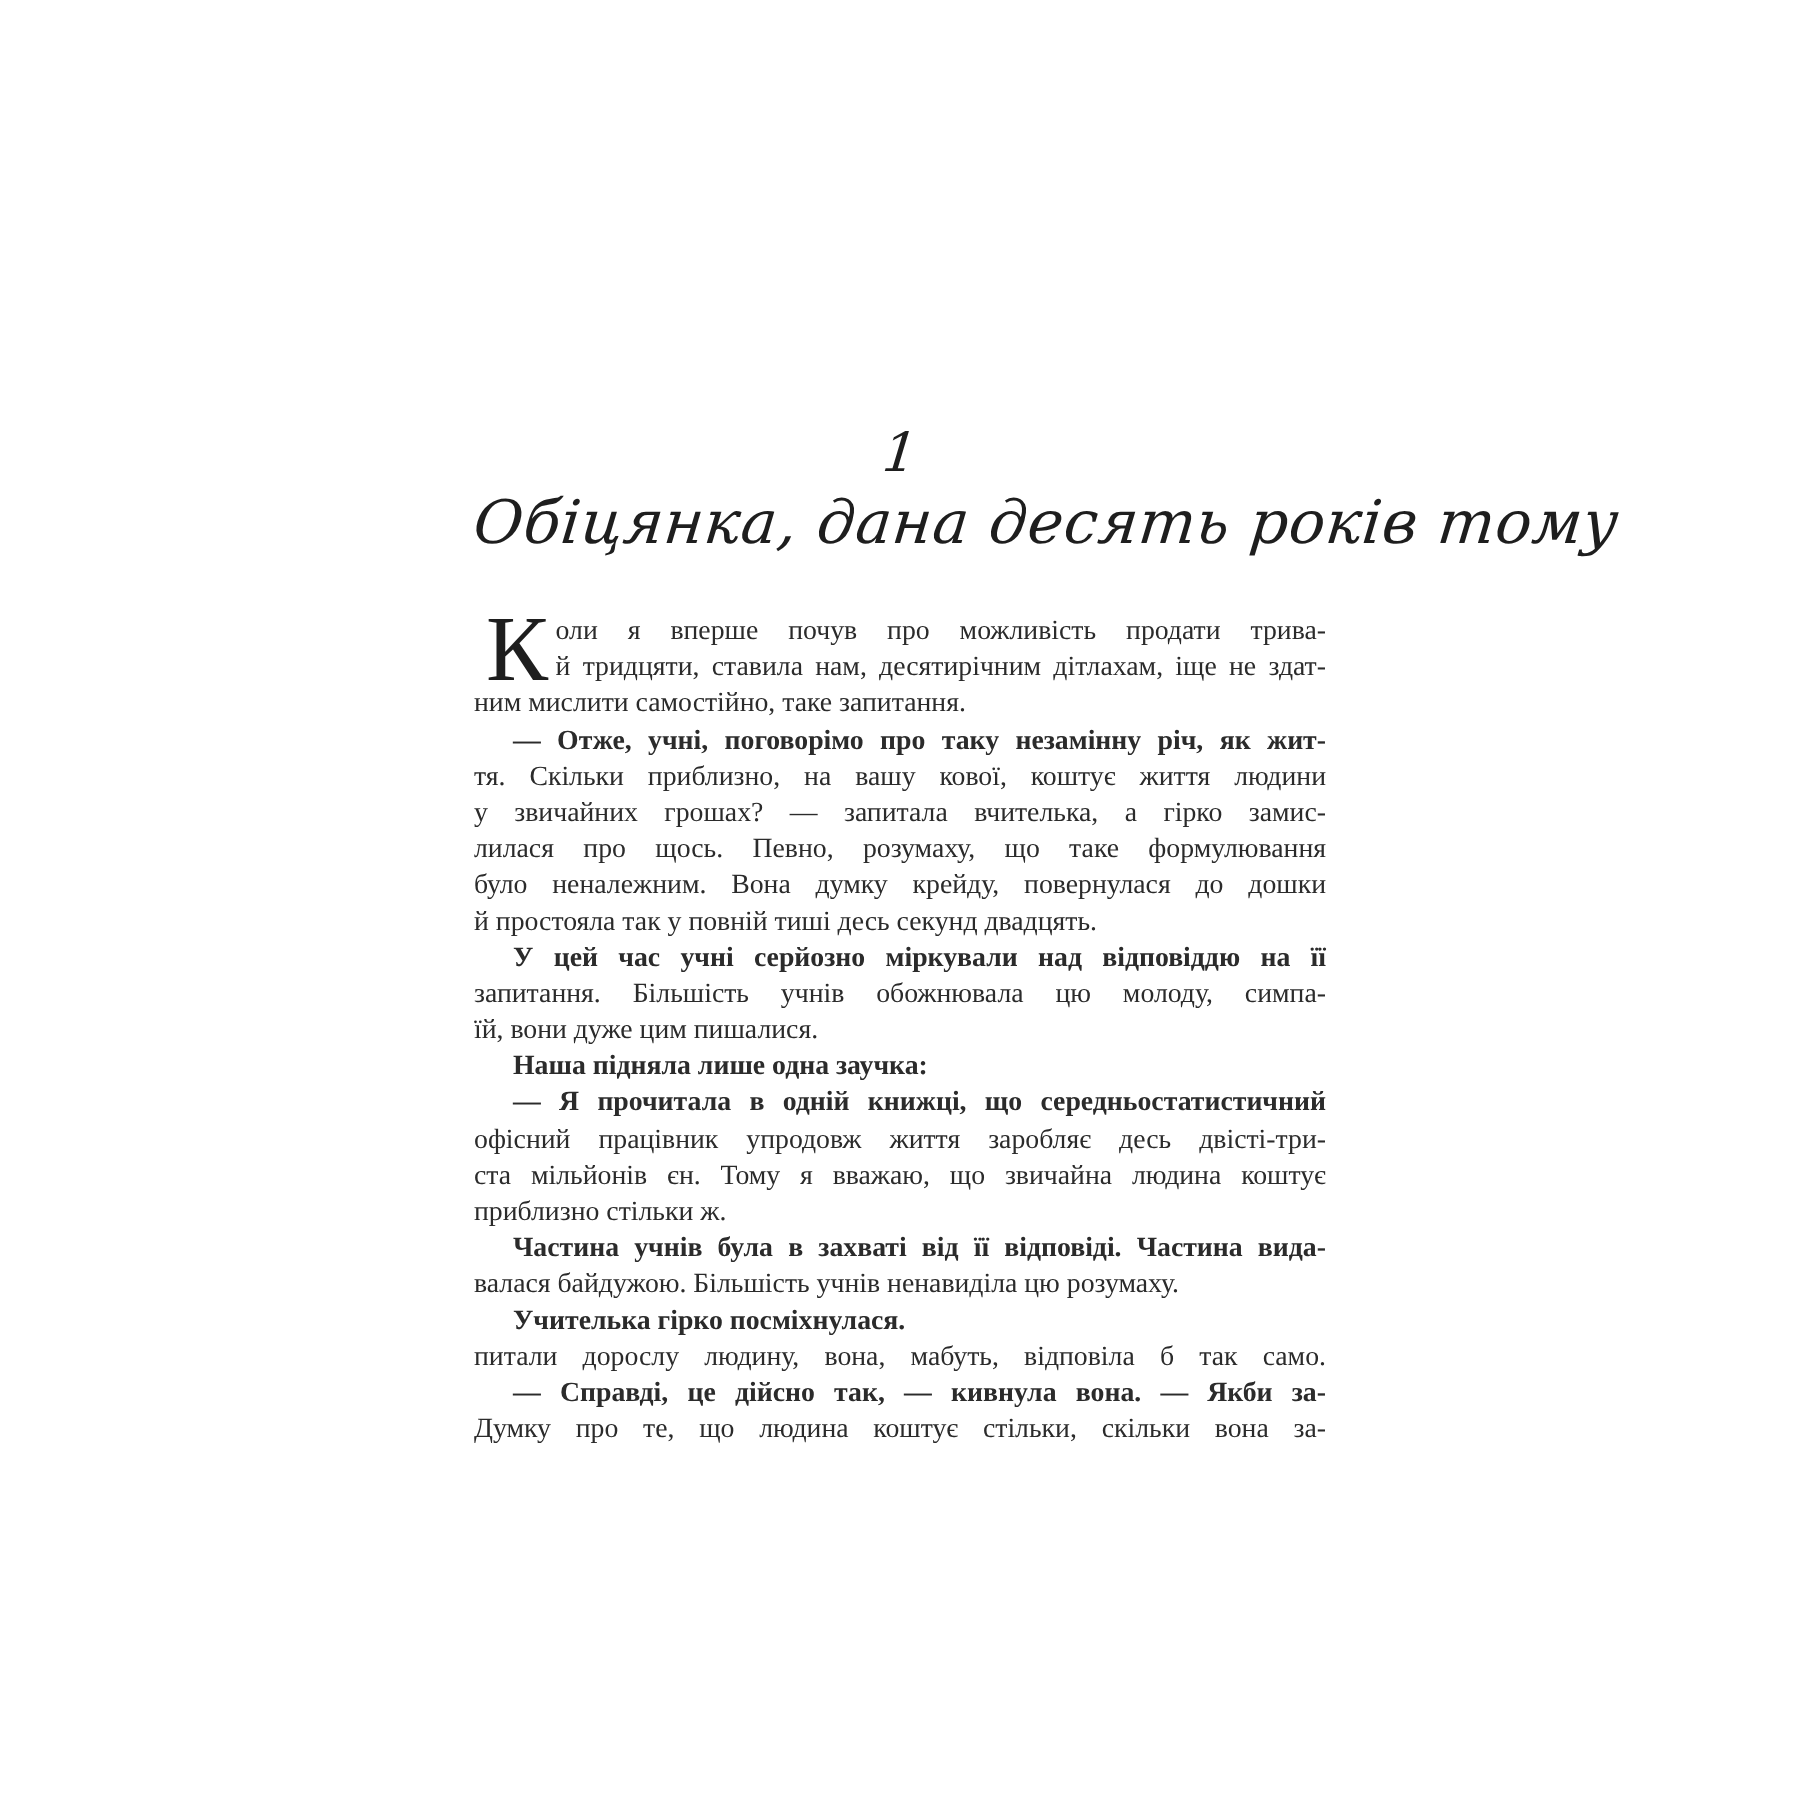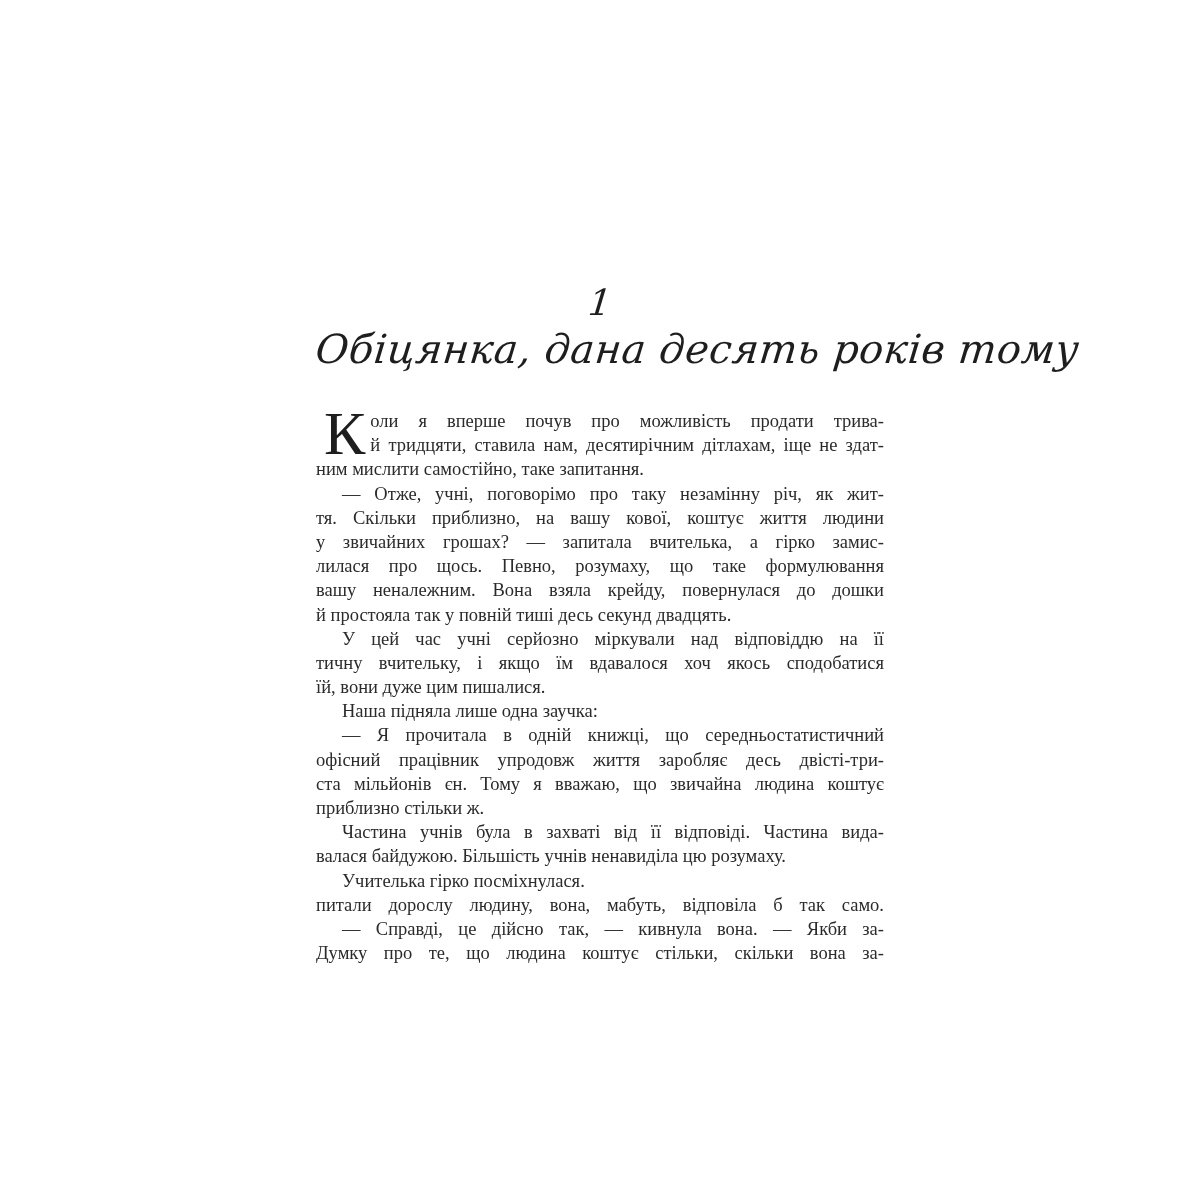--- a/index.html
+++ b/index.html
@@ -60,20 +60,21 @@
     text-align-last: justify;
     text-justify: inter-word;
     height: 24.2px;
     overflow: visible;
   }
   .line.last {
     text-align-last: left;
   }
   .line.indent {
     padding-left: 26px;
+    font-weight: bold;
   }
   .drop-cap {
     float: left;
     font-size: 62px;
     line-height: 48px;
     height: 48px;
     padding-left: 8px;
     margin-right: 5px;
     color: #1e1e1e;
   }
@@ -90,26 +91,26 @@
           <span class="drop-cap">К</span>
           <div class="line">оли я вперше почув про можливість продати трива-</div>
           <div class="line">й тридцяти, ставила нам, десятирічним дітлахам, іще не здат-</div>
           <div class="line last">ним мислити самостійно, таке запитання.</div>
         </div>
         <div class="para">
           <div class="line indent">— Отже, учні, поговорімо про таку незамінну річ, як жит-</div>
           <div class="line">тя. Скільки приблизно, на вашу кової, коштує життя людини</div>
           <div class="line">у звичайних грошах? — запитала вчителька, а гірко замис-</div>
           <div class="line">лилася про щось. Певно, розумаху, що таке формулювання</div>
-          <div class="line">вашу неналежним. Вона взяла крейду, повернулася до дошки</div>
+          <div class="line">було неналежним. Вона думку крейду, повернулася до дошки</div>
           <div class="line last">й простояла так у повній тиші десь секунд двадцять.</div>
         </div>
         <div class="para">
           <div class="line indent">У цей час учні серйозно міркували над відповіддю на її</div>
-          <div class="line">тичну вчительку, і якщо їм вдавалося хоч якось сподобатися</div>
+          <div class="line">запитання. Більшість учнів обожнювала цю молоду, симпа-</div>
           <div class="line last">їй, вони дуже цим пишалися.</div>
         </div>
         <div class="para">
           <div class="line last indent">Наша підняла лише одна заучка:</div>
         </div>
         <div class="para">
           <div class="line indent">— Я прочитала в одній книжці, що середньостатистичний</div>
           <div class="line">офісний працівник упродовж життя заробляє десь двісті-три-</div>
           <div class="line">ста мільйонів єн. Тому я вважаю, що звичайна людина коштує</div>
           <div class="line last">приблизно стільки ж.</div>

